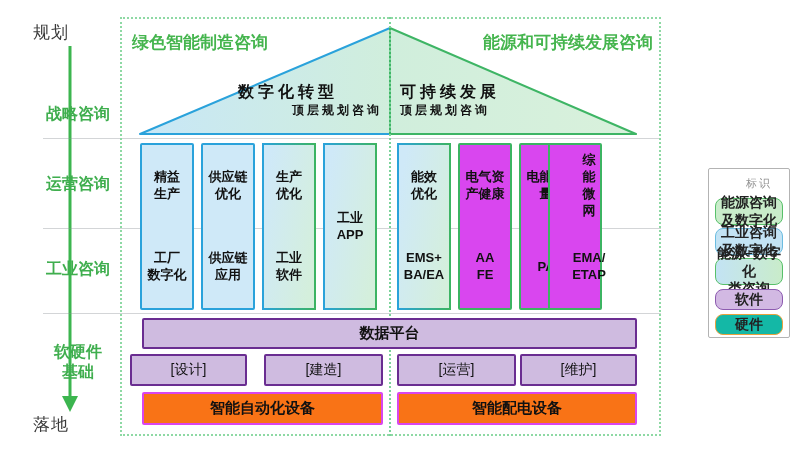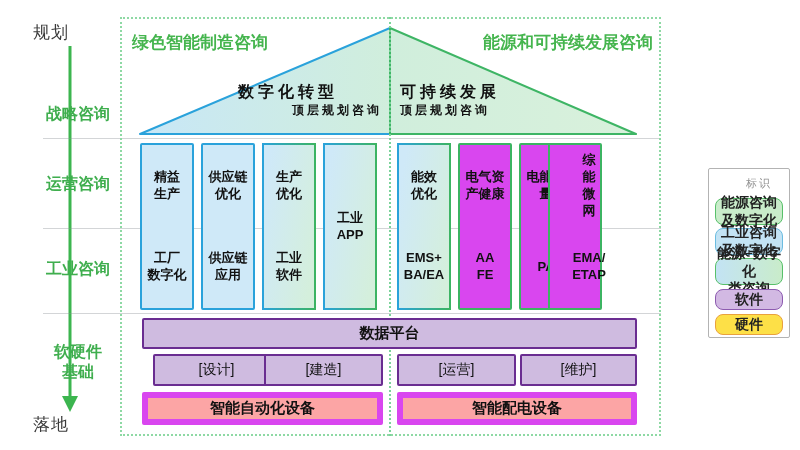--- a/index.html
+++ b/index.html
@@ -33,38 +33,38 @@
   .col .cell{flex:1;display:flex;align-items:center;justify-content:center;
        text-align:center;font-weight:700;font-size:13px;line-height:1.3;color:#111;}
   .col-blue{background:#cfe9f8;border:2px solid #2aa2db;}
   .col-green{background:#d946ef;border:2px solid #3cb462;}
   .col-grad{background:linear-gradient(100deg,#cfe9f8 10%,#d4efdc 90%);
        border:2px solid;border-image:linear-gradient(to right,#2aa2db,#3cb462) 1;border-radius:0;}
 
   
   .purple-box{background:#cfbbe0;border:2px solid #6a2d91;box-sizing:border-box;border-radius:2px;
        display:flex;align-items:center;justify-content:center;color:#111;}
-  .orange-box{background:#fca5a5;border:6px solid #d946ef;box-sizing:border-box;border-radius:2px;
+  .orange-box{background:#f97316;border:2px solid #d946ef;box-sizing:border-box;border-radius:2px;
        display:flex;align-items:center;justify-content:center;color:#111;font-weight:700;font-size:15px;}
   .platform{left:142px;top:318px;width:495px;height:31px;font-weight:700;font-size:15px;}
   .phase{top:354px;height:32px;font-size:14px;}
 
   
   .legend{left:708px;top:168px;width:82px;height:170px;background:#ffffff;
        border:1.5px solid #b3b3b3;border-radius:2px;box-sizing:border-box;}
   .legend-title{left:708px;top:176px;width:102px;text-align:center;color:#909090;
        font-size:11px;letter-spacing:2px;}
   .legend-item{left:715px;width:68px;box-sizing:border-box;border-radius:8px;
        display:flex;align-items:center;justify-content:center;text-align:center;
        font-size:14px;font-weight:700;color:#222;line-height:1.25;font-family:Liberation Serif, serif;}
   .lg-green{background:#c9ecca;border:1.5px solid #58c06a;}
   .lg-blue{background:#c3e3f4;border:1.5px solid #6cbce0;}
   .lg-grad{background:linear-gradient(90deg,#c3e3f4,#c9ecca);border:1.5px solid #58c06a;}
   .lg-purple{background:#d2b9e3;border:1.5px solid #8d5bb0;}
-  .lg-orange{background:#fde047;border:1.5px solid #e9a13e;}
+  .lg-orange{background:#14b8a6;border:1.5px solid #e9a13e;}
 </style>
 </head>
 <body>
 
 <div id="stage">
 
   <svg class="abs" width="800" height="450" viewBox="0 0 800 450">
     <defs>
       <linearGradient id="gradL" x1="0" y1="0" x2="1" y2="0">
         <stop offset="0" stop-color="#c8e7f7"></stop>
@@ -150,21 +150,21 @@
     <div class="cell pre">综能微
 网</div>
     <div class="cell pre">EMA/
 ETAP</div>
   </div>
 
   <div class="abs purple-box platform">
     <span>数据平台</span>
   </div>
 
-  <div class="abs purple-box phase" style="left:153px;width:127px;">
+  <div class="abs purple-box phase" style="left:130px;width:117px;">
     <span>[设计]</span>
   </div>
   <div class="abs purple-box phase" style="left:264px;width:119px;">
     <span>[建造]</span>
   </div>
   <div class="abs purple-box phase" style="left:397px;width:119px;">
     <span>[运营]</span>
   </div>
   <div class="abs purple-box phase" style="left:520px;width:117px;">
     <span>[维护]</span>

